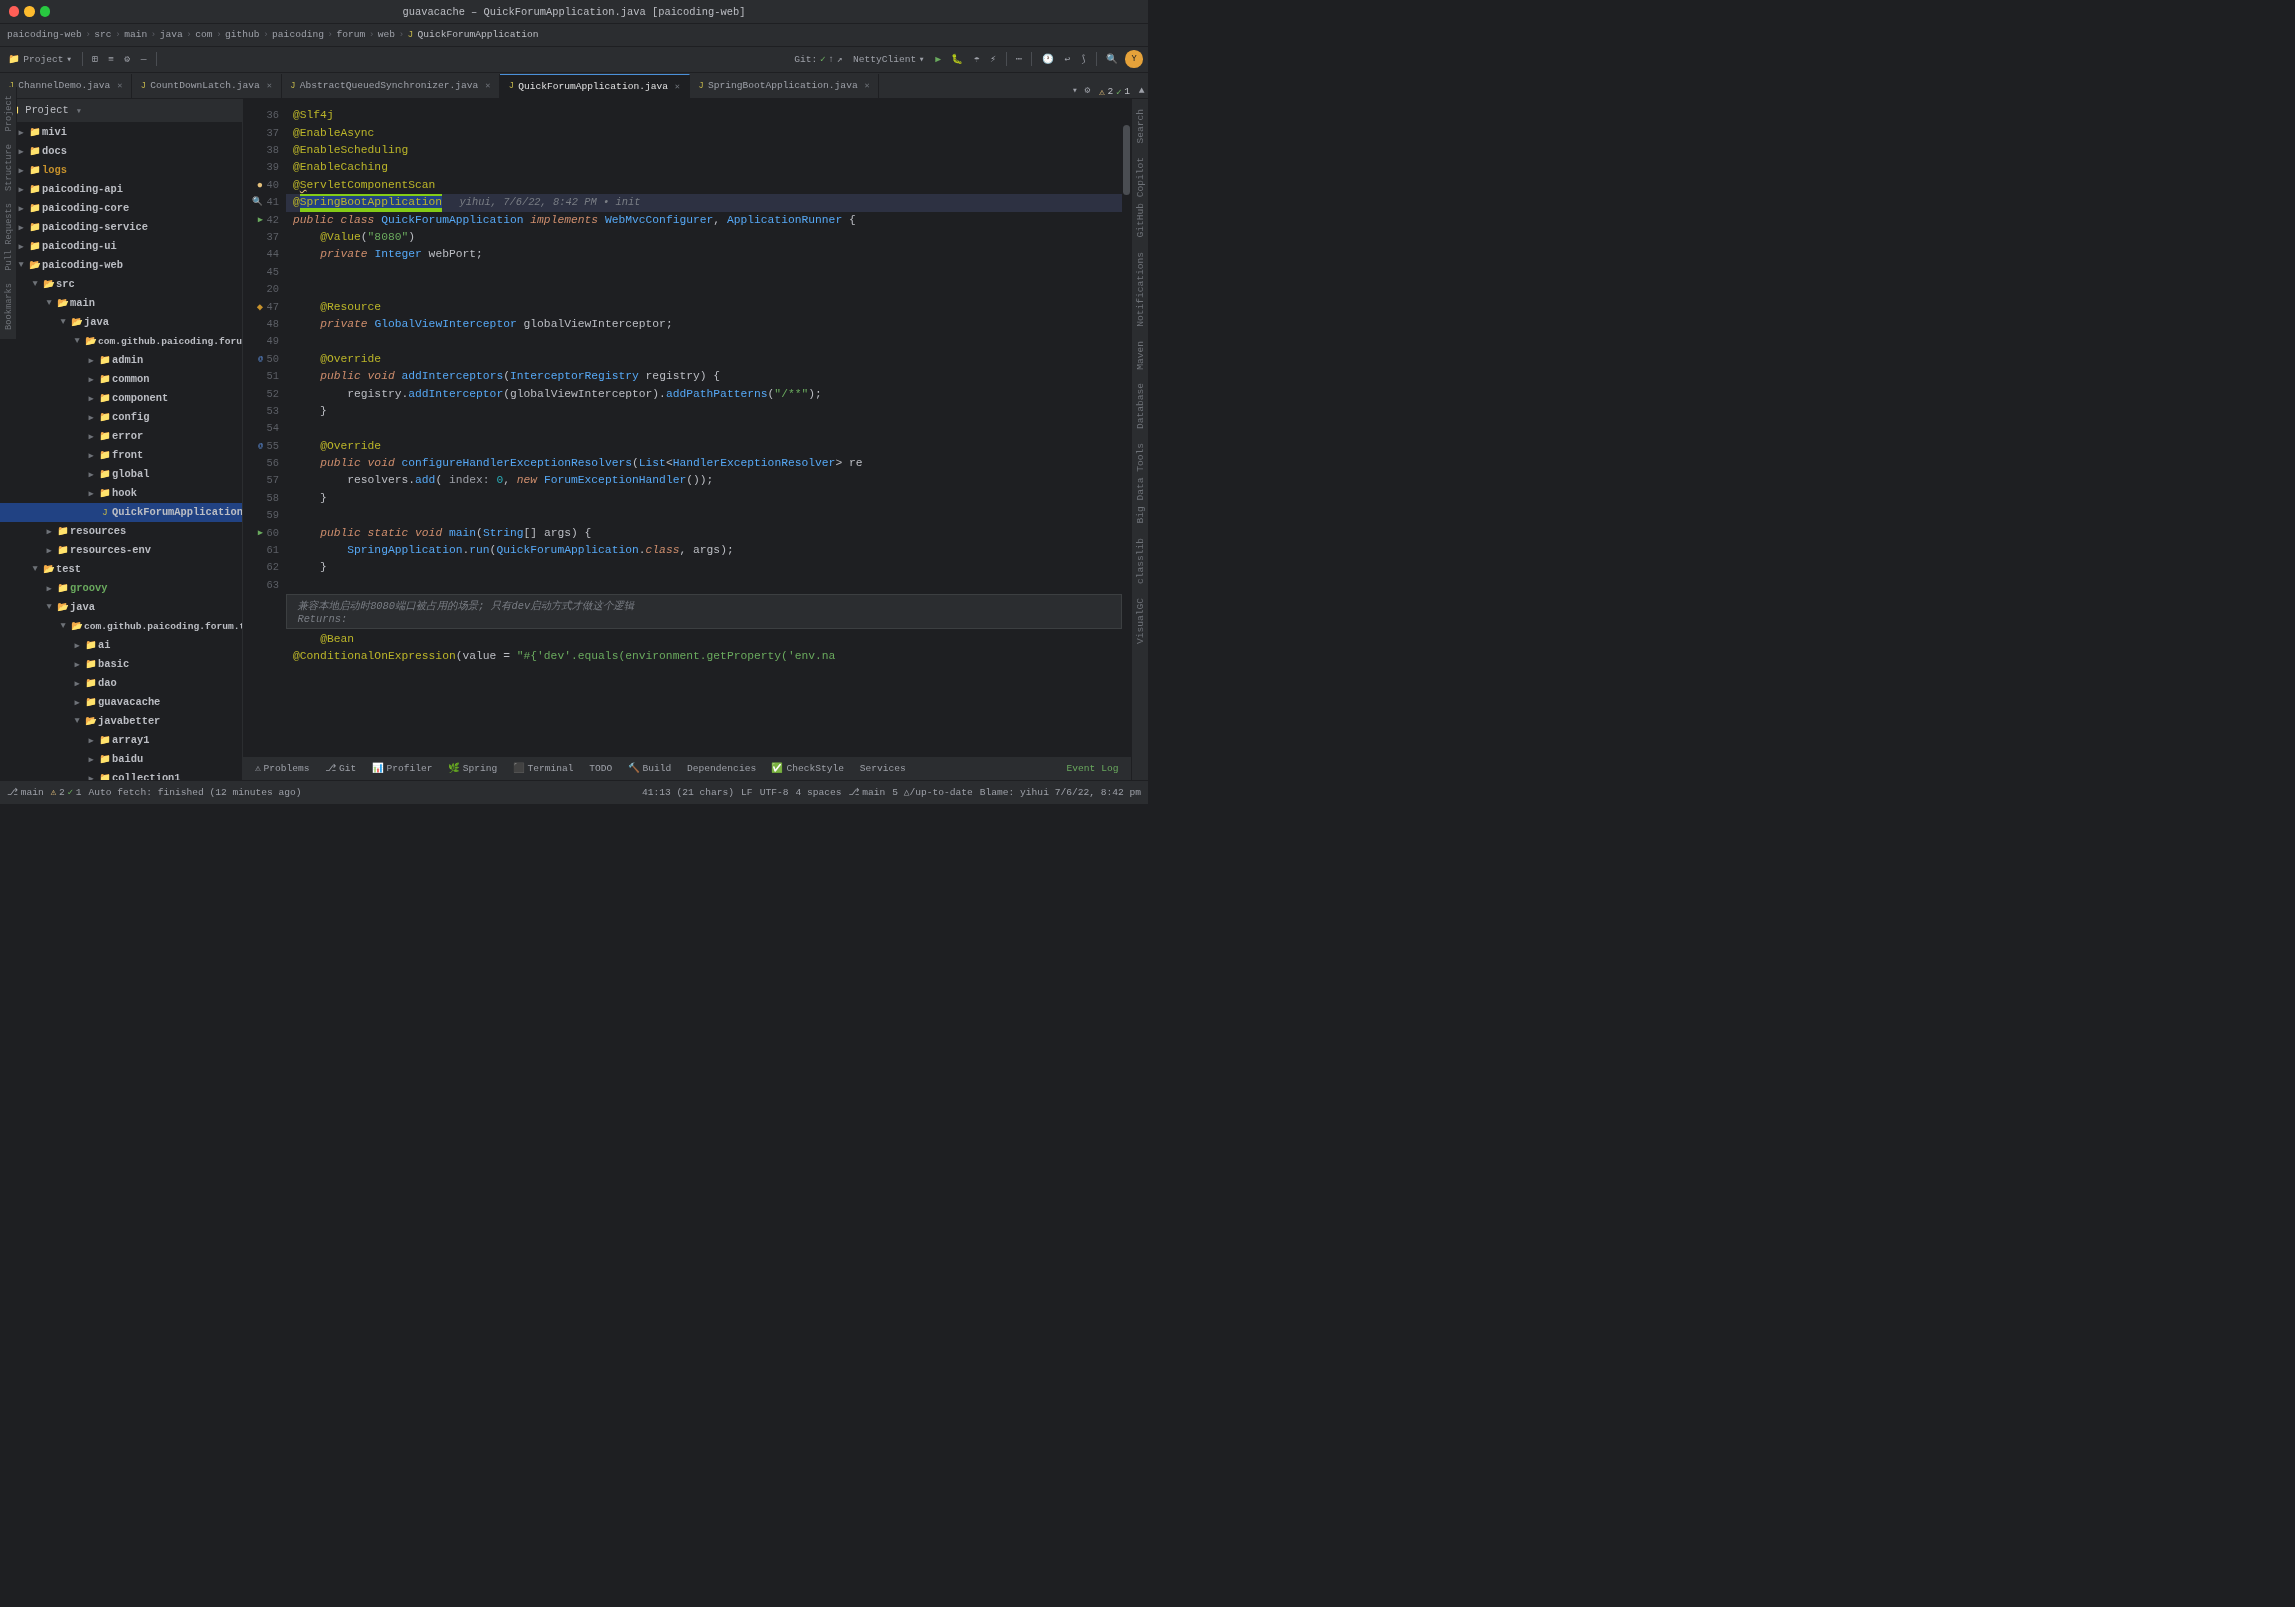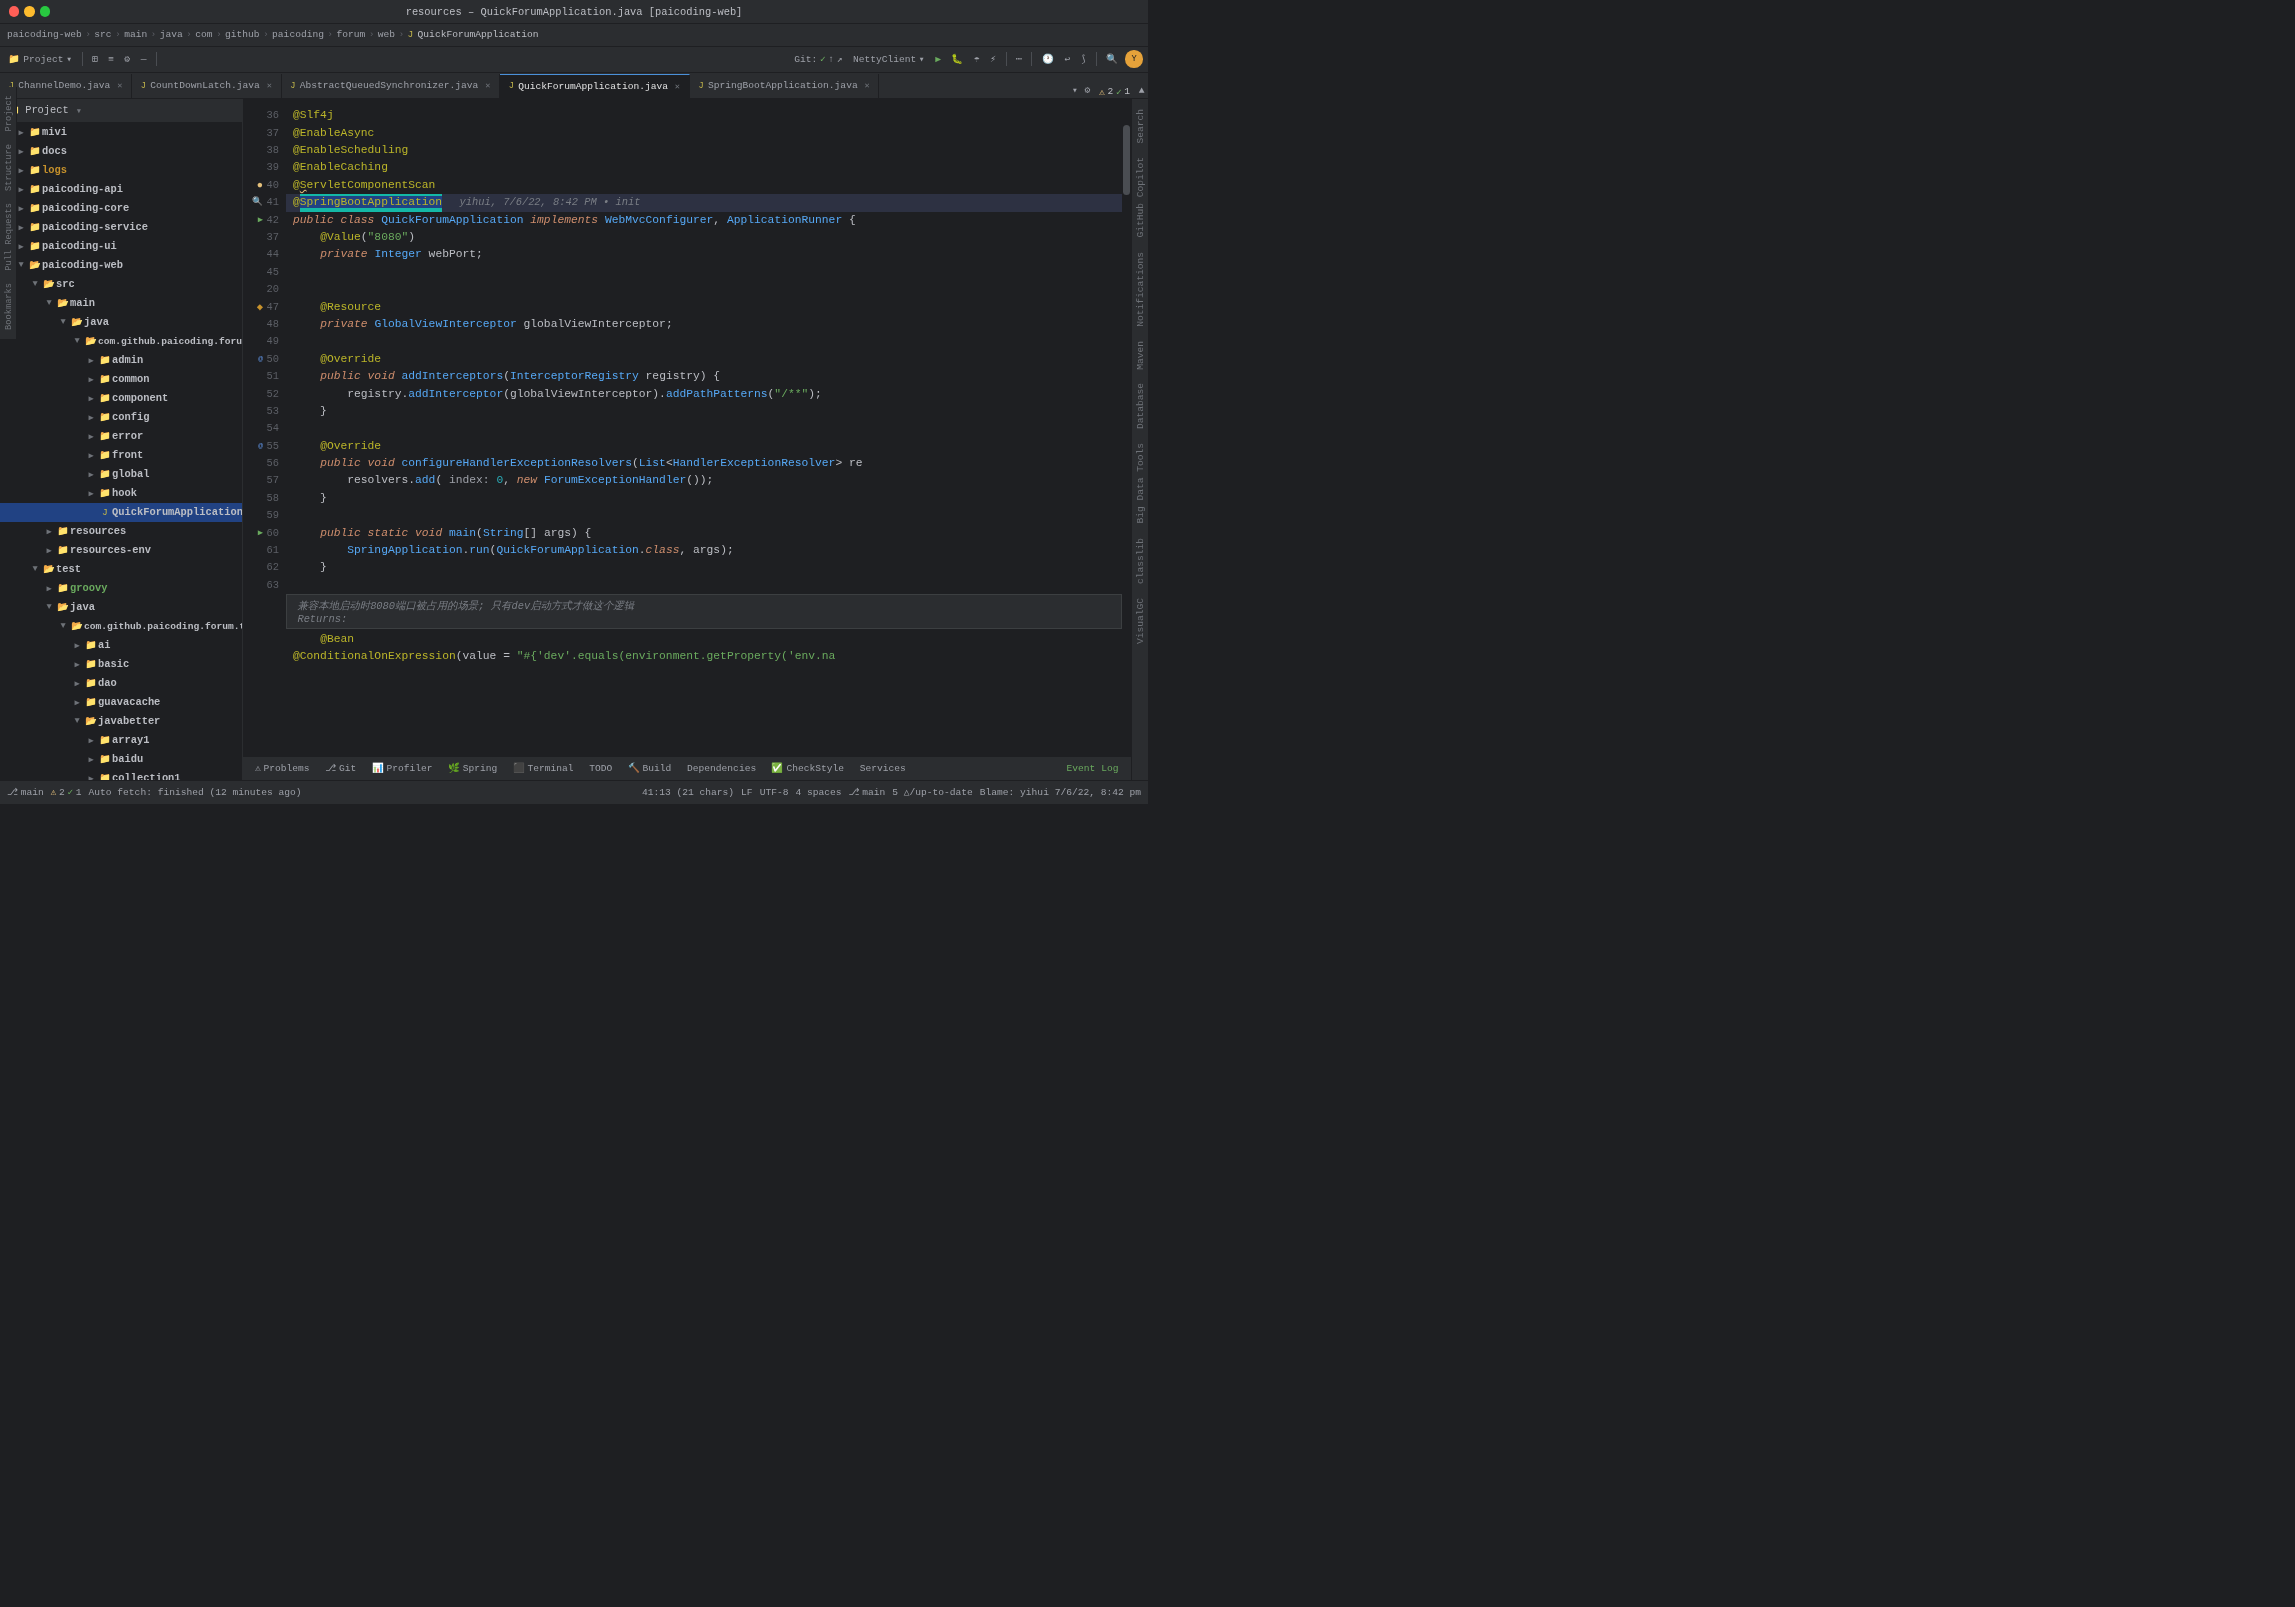--- a/index.html
+++ b/index.html
@@ -214,21 +214,21 @@
 
     
     .kw { color: #cf8e6d; font-style: italic; } 
     .annot { color: #bbb529; } 
     .cls { color: #56a8f5; } 
     .str { color: #6aaa5e; } 
     .num { color: #2aacb8; } 
     .meth { color: #56a8f5; } 
     .plain { color: #bcbec4; } 
     .hint { color: #9da0a8; } 
-    .selected-text { background: #14b8a6; }
+    .selected-text { background: #84cc16; }
     .inline-blame { color: #7a7e85; font-style: italic; margin-left: 17.4px; font-size: 10.4px; }
 
     
     .comment-block {
       background: #2b2d30;
       border: 0.9px solid #3c3f41;
       padding: 3.5px 10.4px;
       color: #7a7e85;
       font-style: italic;
       font-size: 10.4px;
@@ -309,21 +309,21 @@
   </style>
 </head>
 <body>
 
 <div id="titlebar">
   <div class="traffic-lights">
     <div class="tl tl-red"></div>
     <div class="tl tl-yellow"></div>
     <div class="tl tl-green"></div>
   </div>
-  <span class="title">resources – QuickForumApplication.java [paicoding-web]</span>
+  <span class="title">guavacache – QuickForumApplication.java [paicoding-web]</span>
 </div>
 
 <div id="breadcrumb">
   <span>paicoding-web</span>
   <span class="sep">›</span>
   <span>src</span>
   <span class="sep">›</span>
   <span>main</span>
   <span class="sep">›</span>
   <span>java</span>

